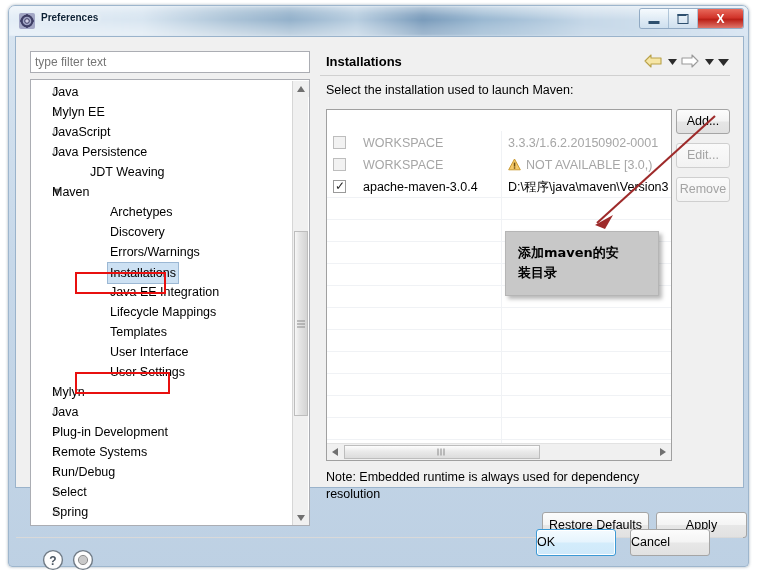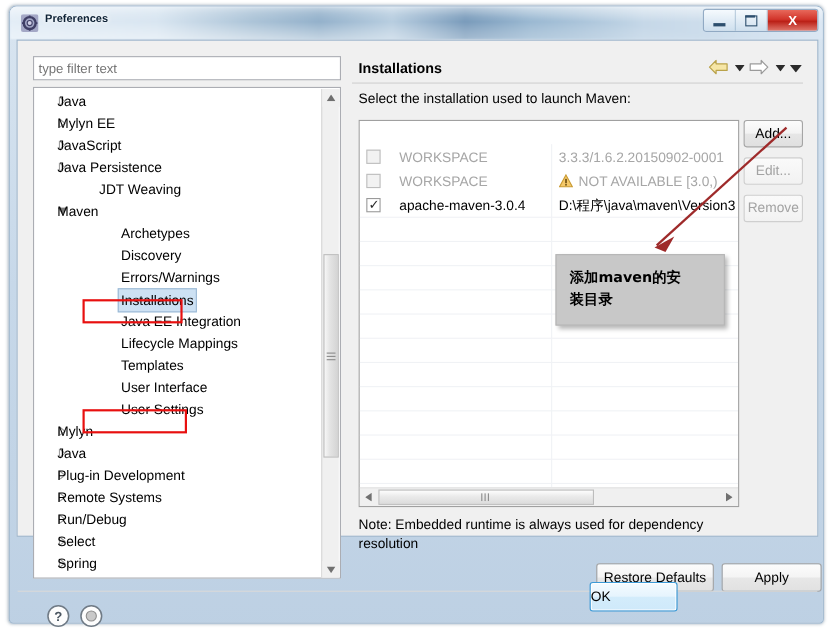--- a/index.html
+++ b/index.html
@@ -808,20 +808,23 @@
     <div id="back-icon">
       <svg width="22" height="22" viewBox="0 0 22 22">
         <circle cx="11" cy="11" r="9.4" fill="#fdfdfd" stroke="#707b86" stroke-width="1.4"></circle>
         <circle cx="11" cy="11" r="4.6" fill="#c9c9c9" stroke="#8e8e8e" stroke-width="1"></circle>
       </svg>
     </div>
 
     <div id="btn-ok">
       <span>OK</span>
     </div>
+    <div id="btn-cancel">
+      <span>Cancel</span>
+    </div>
 
   </div>
 
   <svg id="arrow-svg" width="160" height="130" viewBox="0 0 160 130">
     <line x1="146" y1="5" x2="28" y2="112" stroke="#9e2a2a" stroke-width="2.1"></line>
     <path d="M26,114 L44,104 L36,118 Z" fill="#9e2a2a"></path>
   </svg>
 
   <div id="callout">
     <div class="ctext">

